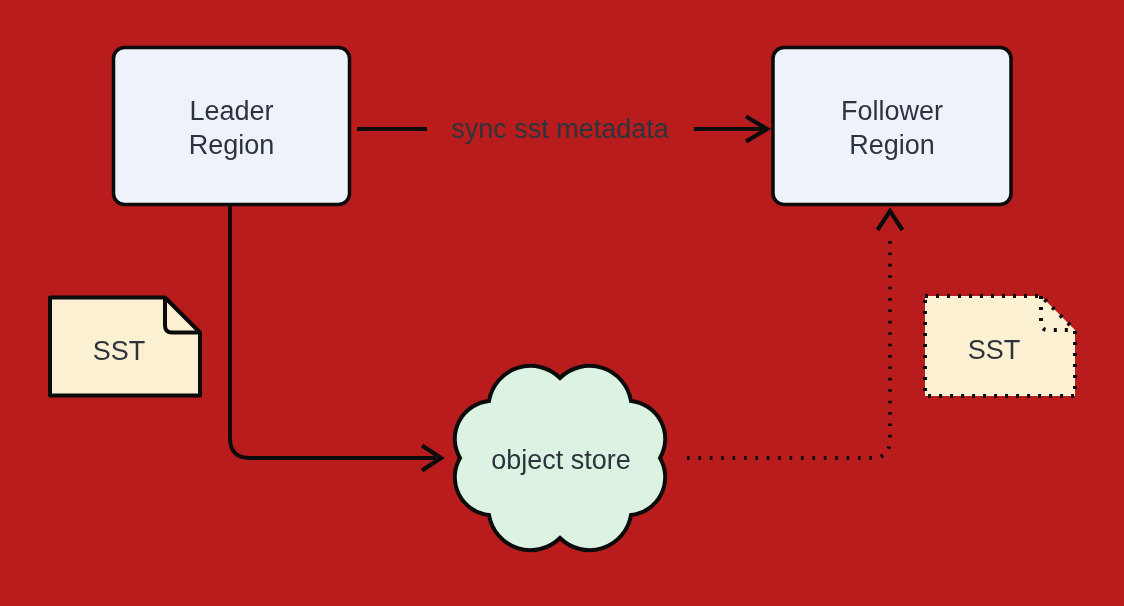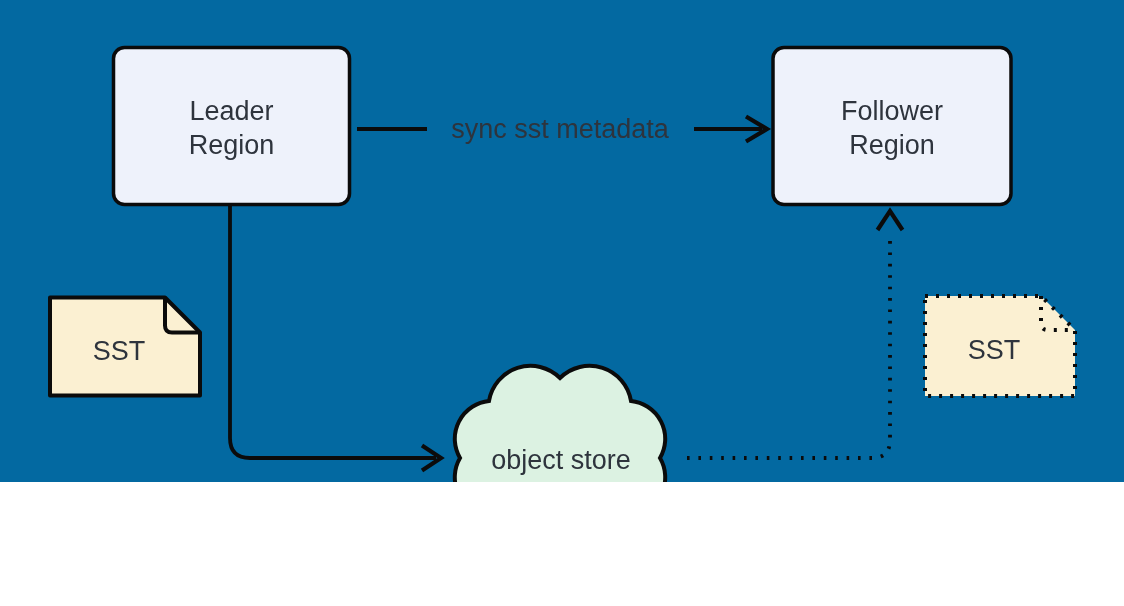--- a/index.html
+++ b/index.html
@@ -3,22 +3,22 @@
 <meta charset="utf-8">
 <style>
   html, body {
     margin: 0;
     padding: 0;
     background: #ffffff;
   }
   .stage {
     position: relative;
     width: 1124px;
-    height: 482px;
-    background: #0369a1;
+    height: 606px;
+    background: #b91c1c;
     overflow: hidden;
   }
   svg { display: block; }
   .node-rect     { stroke: #0b0b0b; stroke-width: 3.5; }
   .note-shape    { stroke: #0b0b0b; stroke-width: 4; stroke-linejoin: round; }
   .note-fold     { stroke: #0b0b0b; stroke-width: 4; fill: none; stroke-linejoin: round; }
   .note-dotted   { stroke-dasharray: 3 8; stroke-linecap: butt; }
   .cloud-shape   { stroke: #0b0b0b; stroke-width: 4; }
   .edge-line     { stroke: #0b0b0b; stroke-width: 3.8; fill: none; }
   .edge-dotted   { stroke-dasharray: 2.6 8.8; stroke-linecap: butt; }

